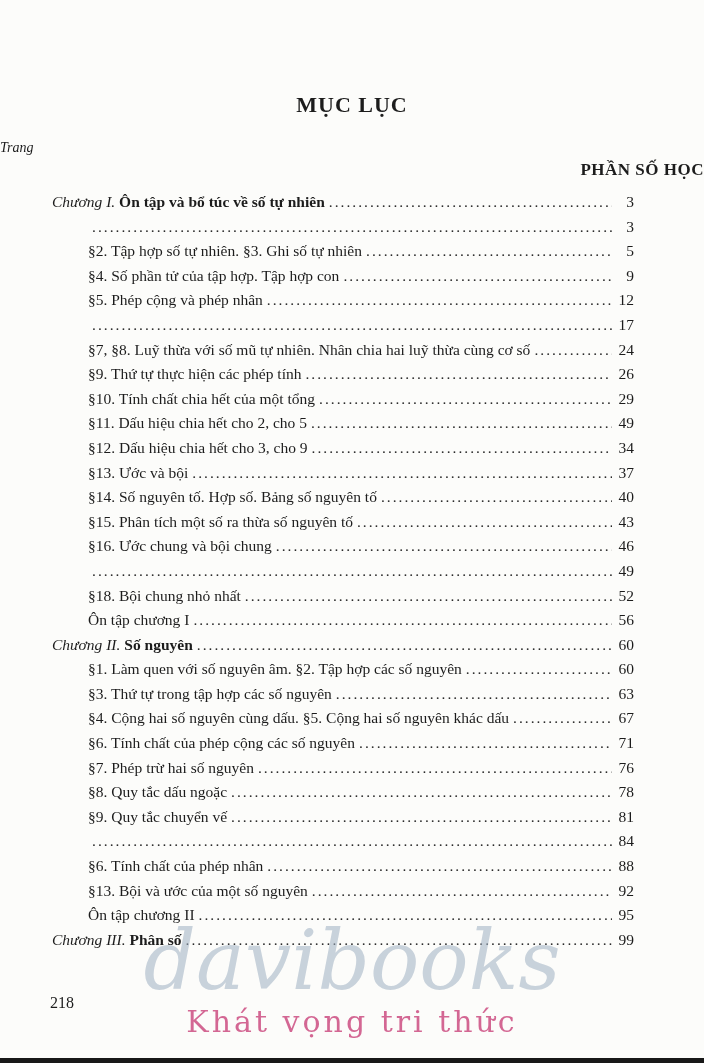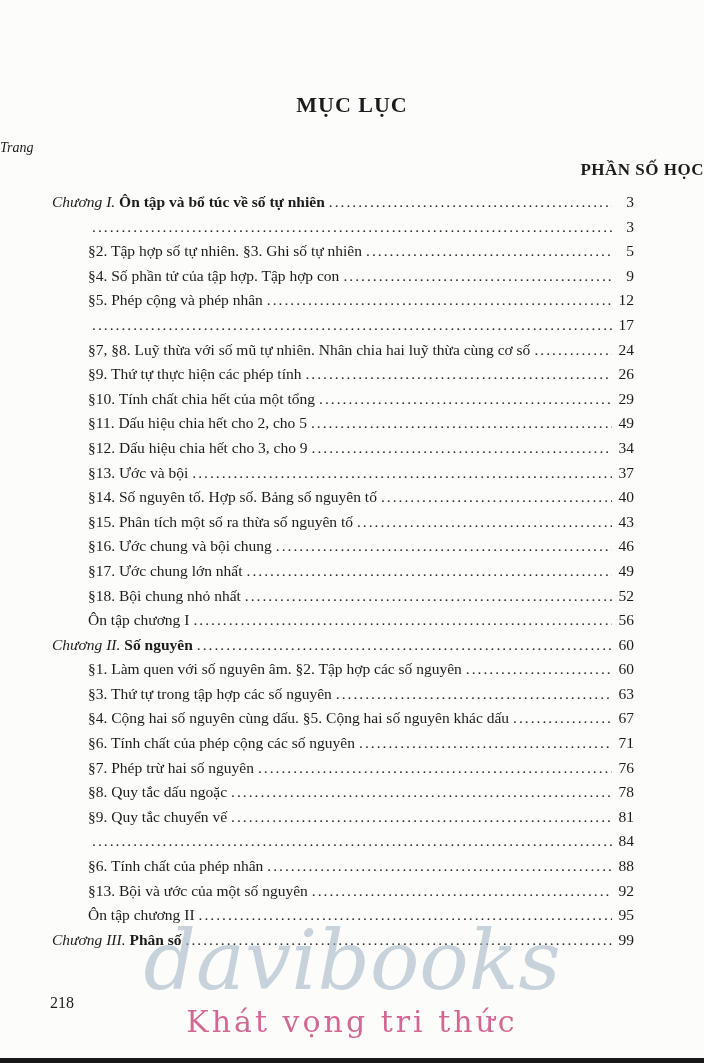--- a/index.html
+++ b/index.html
@@ -175,21 +175,20 @@
         <span class="toc-label">§15. Phân tích một số ra thừa số nguyên tố</span>
         <span class="leader"></span>
         <span class="toc-page">43</span>
       </div>
       <div class="toc-row section">
         <span class="toc-label">§16. Ước chung và bội chung</span>
         <span class="leader"></span>
         <span class="toc-page">46</span>
       </div>
       <div class="toc-row section">
-        <span class="toc-label">§17. Ước chung lớn nhất</span>
         <span class="leader"></span>
         <span class="toc-page">49</span>
       </div>
       <div class="toc-row section">
         <span class="toc-label">§18. Bội chung nhỏ nhất</span>
         <span class="leader"></span>
         <span class="toc-page">52</span>
       </div>
       <div class="toc-row section">
         <span class="toc-label">Ôn tập chương I</span>

